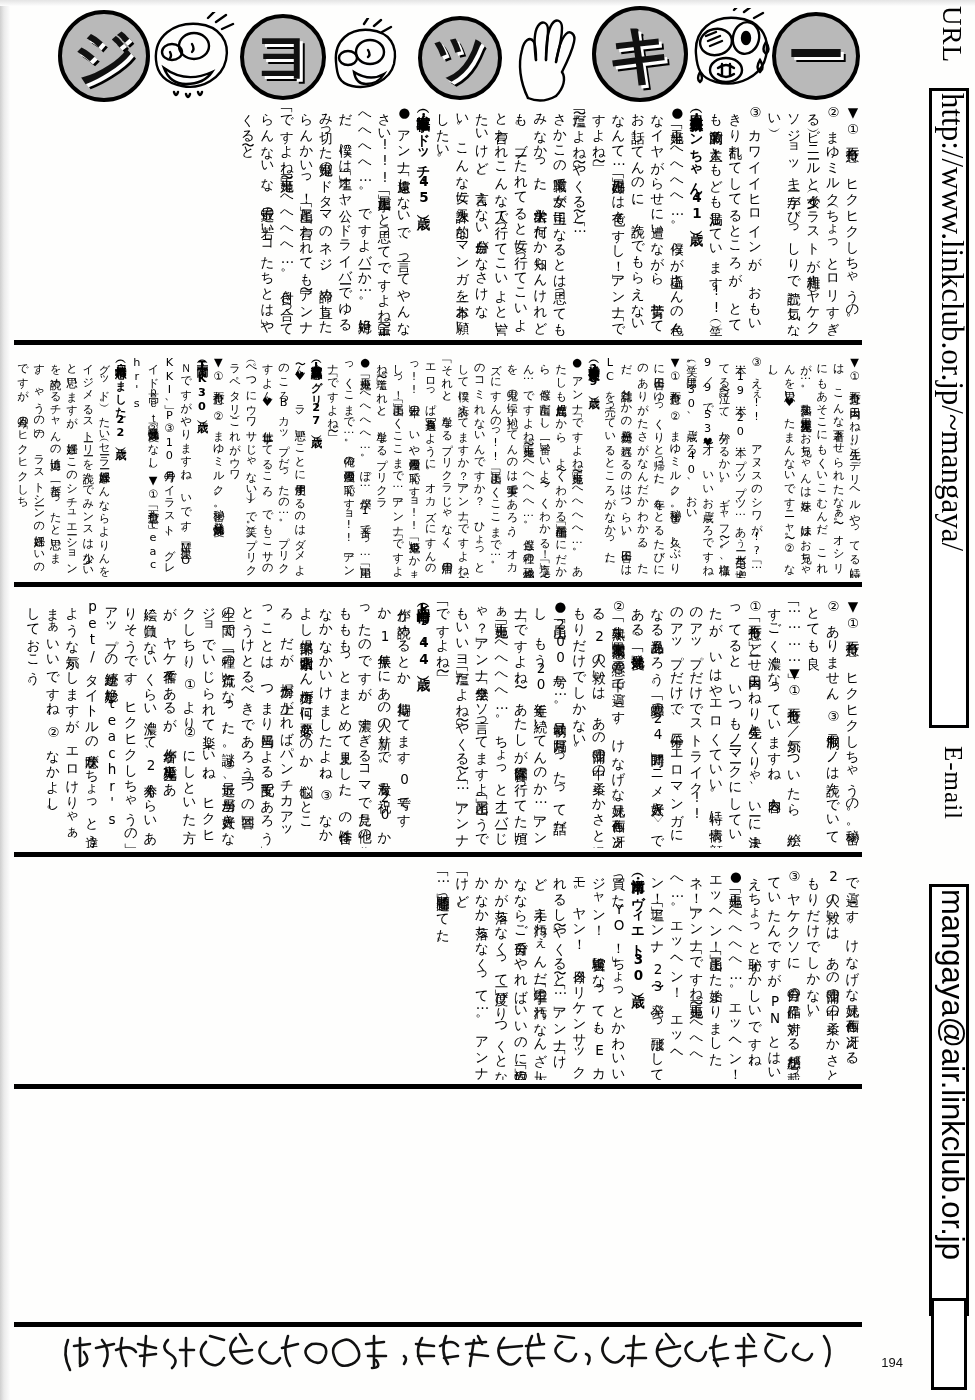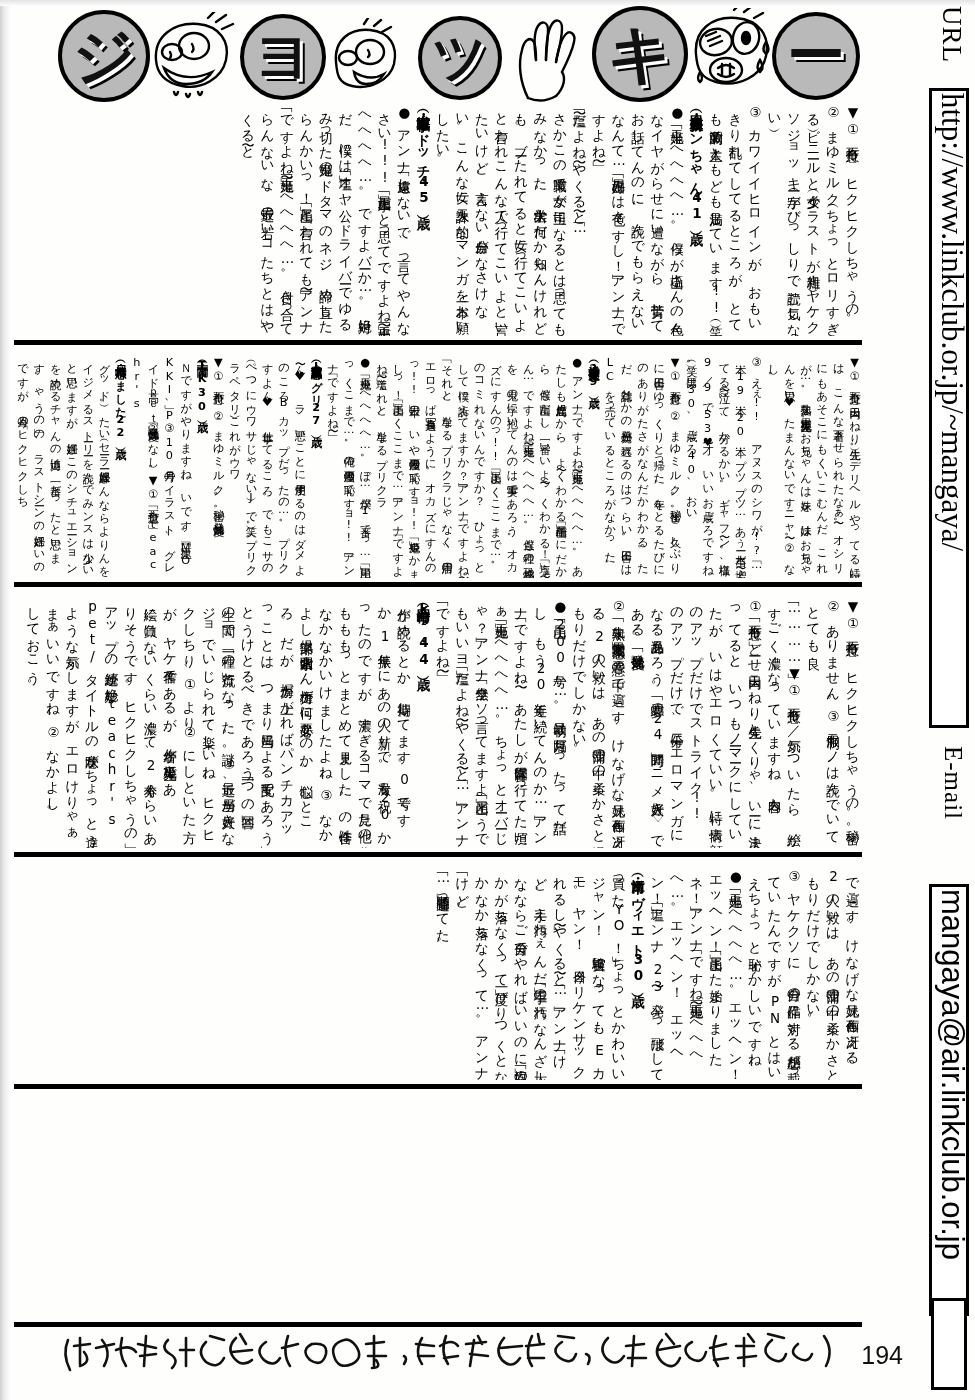--- a/index.html
+++ b/index.html
@@ -82,21 +82,21 @@
     word-break:break-all;
     padding:0;margin:0;
     flex:0 0 auto;
   }
   .col.sig{font-weight:bold;}
 
   
   #page-number{
     position:absolute;right:72px;bottom:30px;
     font-family:"Liberation Sans","DejaVu Sans",sans-serif;
-    font-size:25px;color:#111;margin-top:10px;
+    font-size:13px;color:#111;margin-top:10px;
   }
   #handwritten-note{
     position:absolute;left:60px;bottom:18px;width:790px;height:52px;
   }
   #handwritten-note svg{display:block;}
   #corner-box{
     position:absolute;right:8px;bottom:10px;width:36px;height:92px;
     border:3px solid #000;box-sizing:border-box;background:#fff;
   }
 </style>

